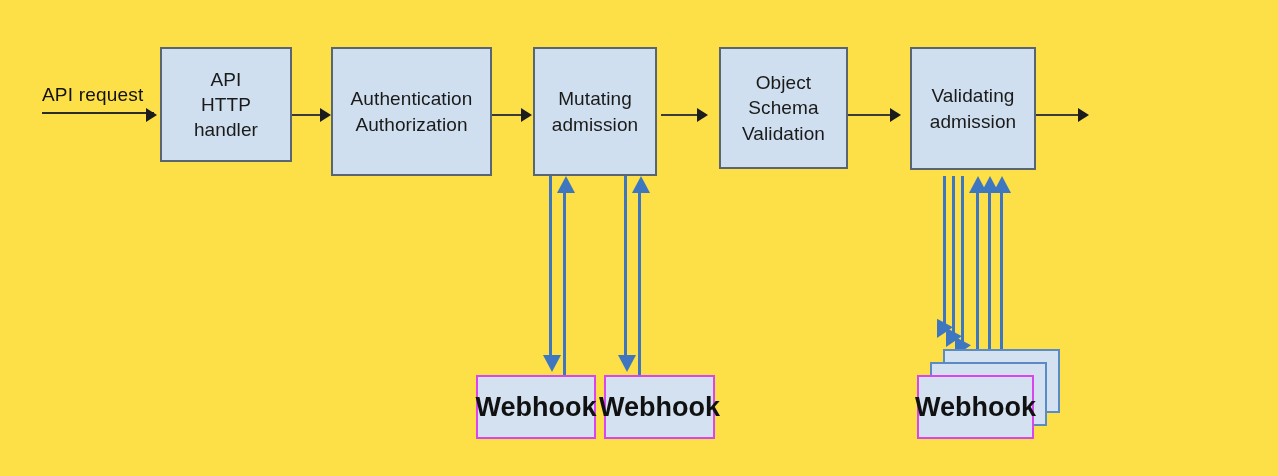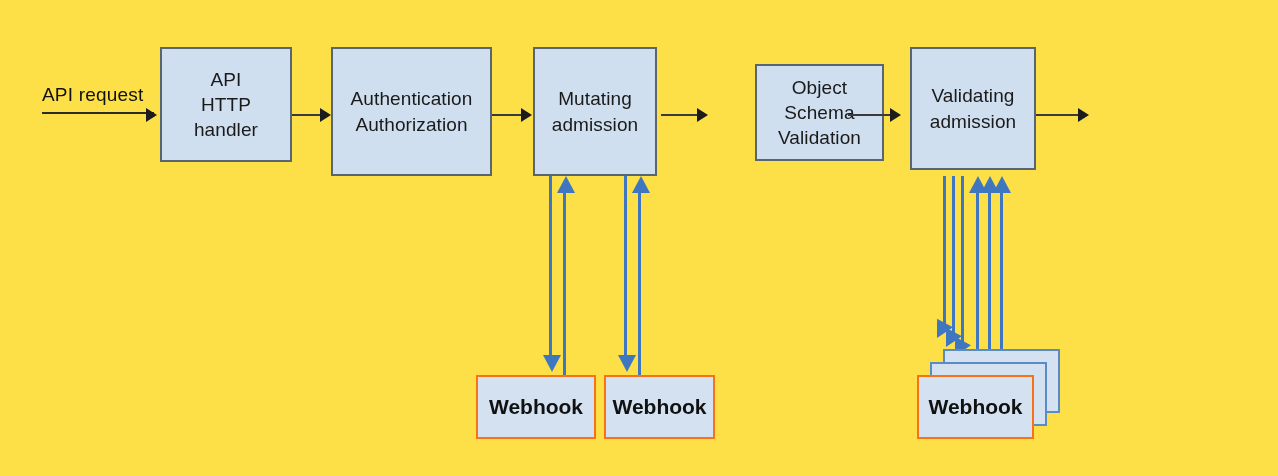--- a/index.html
+++ b/index.html
@@ -33,27 +33,27 @@
     line-height: 1.32;
     letter-spacing: 0.1px;
     white-space: pre-line;
   }
 
   
   .webhook-box {
     position: absolute;
     box-sizing: border-box;
     background: #d3e1f1;
-    border: 2px solid #f97316;
+    border: 2px solid #d946ef;
     display: flex;
     align-items: center;
     justify-content: center;
     text-align: center;
     color: #111111;
-    font-size: 21px;
+    font-size: 27px;
     font-weight: bold;
   }
   .webhook-stack-back {
     position: absolute;
     box-sizing: border-box;
     background: #d3e1f1;
     border: 2px solid #5b8bc4;
   }
 
   
@@ -137,21 +137,21 @@
 
   <div class="connector" style="left:492px; top:114px; width:34px;"></div>
   <div class="connector-head" style="left:521px; top:108px;"></div>
 
   <div class="stage-box" style="left:533px; top:47px; width:124px; height:129px;">Mutating
 admission</div>
 
   <div class="connector" style="left:661px; top:114px; width:42px;"></div>
   <div class="connector-head" style="left:697px; top:108px;"></div>
 
-  <div class="stage-box" style="left:719px; top:64px; width:129px; height:97px;margin-left:36px;">Object
+  <div class="stage-box" style="left:719px; top:47px; width:129px; height:122px;">Object
 Schema
 Validation</div>
 
   <div class="connector" style="left:848px; top:114px; width:48px;"></div>
   <div class="connector-head" style="left:890px; top:108px;"></div>
 
   <div class="stage-box" style="left:910px; top:47px; width:126px; height:123px;">Validating
 admission</div>
 
   <div class="connector" style="left:1036px; top:114px; width:48px;"></div>

